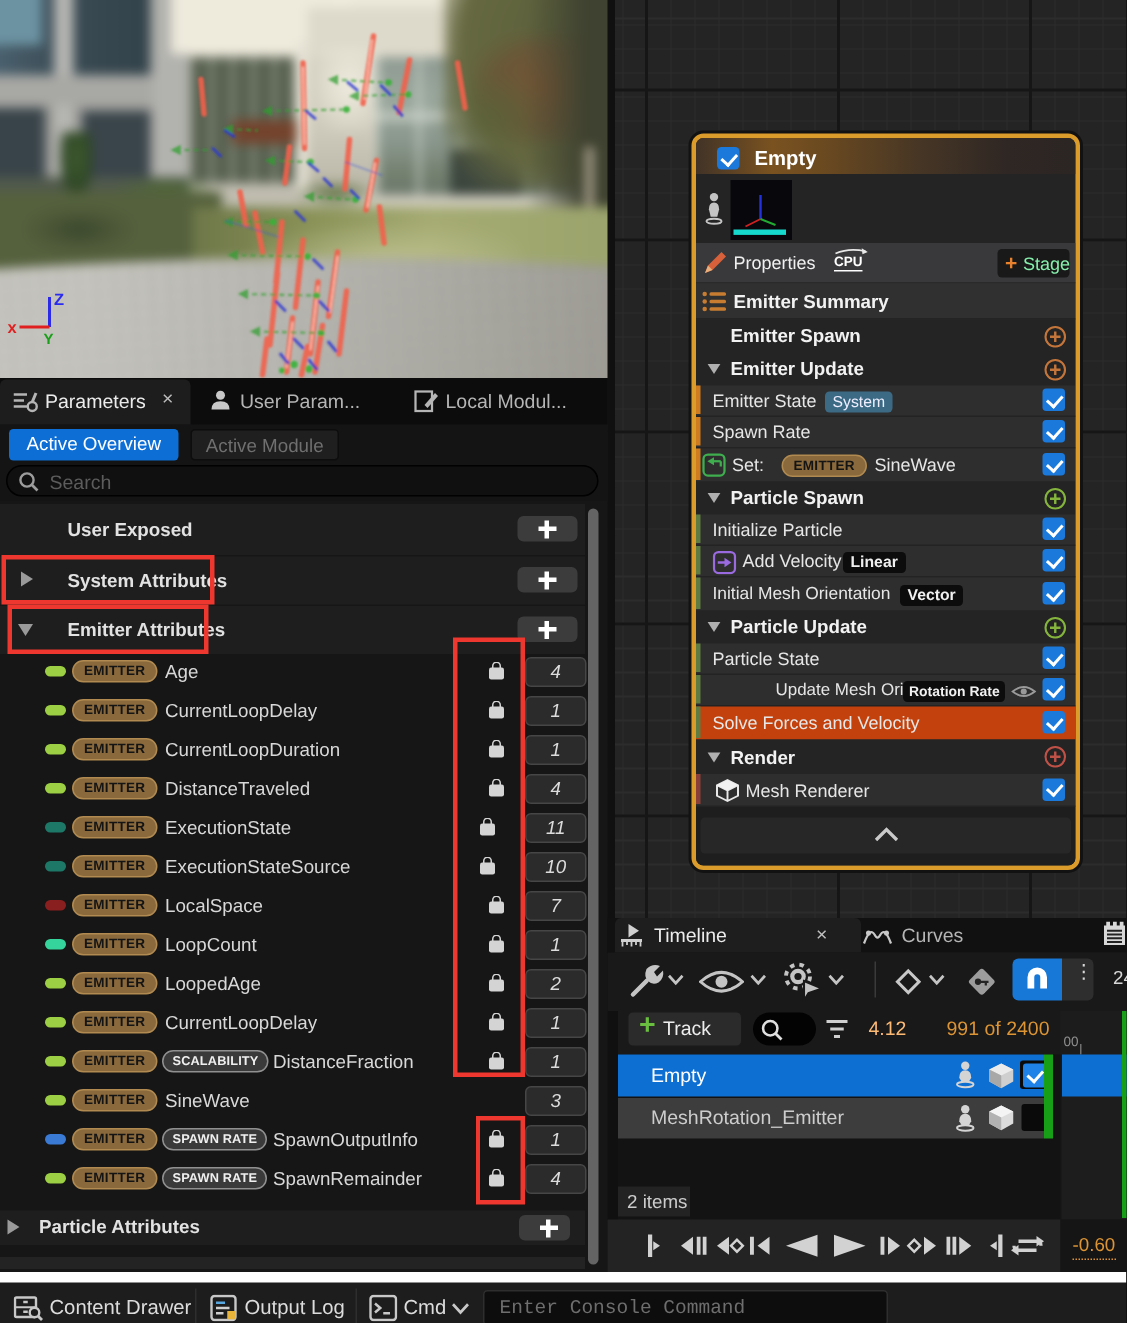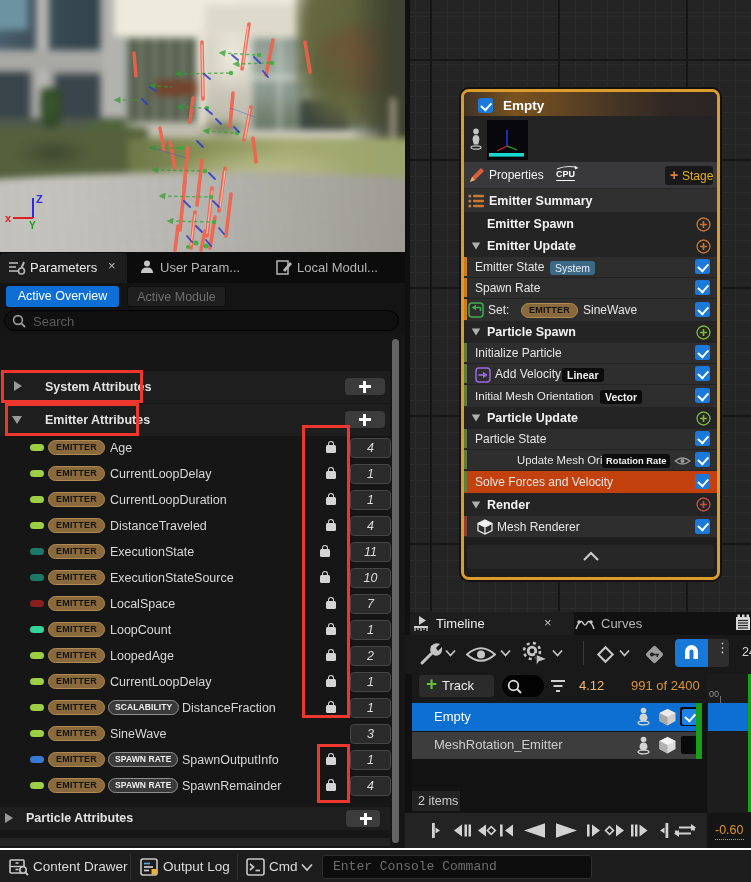--- a/index.html
+++ b/index.html
@@ -224,20 +224,24 @@
 
  <div class="abs" style="left:4px;top:58px;width:395px;height:21px;background:#101010;border:1px solid #010101;border-radius:13px;box-sizing:border-box;">
   <svg class="abs" style="left:7px;top:3px;" width="15" height="15" viewBox="0 0 15 15">
           <circle cx="6" cy="6" r="4.4" fill="none" stroke="#9c9c9c" stroke-width="1.6"></circle>
           <line x1="9.2" y1="9.2" x2="13" y2="13" stroke="#9c9c9c" stroke-width="1.8"></line>
         </svg>
   <span class="abs" style="left:28px;top:3px;font-size:13px;color:#5c5c5c;">Search</span>
  </div>
 
  <div class="abs" style="left:0;top:82px;width:405px;height:514px;background:#161616;">
+  <div class="secrow" style="top:2px;height:34px;">
+          <span class="sectxt" style="left:45px;top:10px;">User Exposed</span>
+          <div class="plusbtn" style="left:345px;top:8px;"></div>
+        </div>
   <div class="secrow" style="top:37px;height:32px;">
           <i class="tri-r" style="left:14px;top:10px;"></i>
           <span class="sectxt" style="left:45px;top:9px;">System Attributes</span>
           <div class="plusbtn" style="left:345px;top:7px;"></div>
         </div>
   <div class="secrow" style="top:70px;height:32px;">
           <i class="tri-d" style="left:12px;top:12px;"></i>
           <span class="sectxt" style="left:45px;top:9px;">Emitter Attributes</span>
           <div class="plusbtn" style="left:345px;top:7px;"></div>
         </div>
@@ -394,21 +398,21 @@
           <path d="M2 15 L4 10 L7 13 Z" fill="#e8b07c"></path>
         </svg>
    <span class="ntxt" style="left:25px;top:6px;color:#f0f0f0;">Properties</span>
    <span class="abs" style="left:92px;top:7px;font-size:9px;font-weight:bold;color:#fff;border-bottom:1.4px solid #fff;padding-bottom:1px;">CPU</span>
    <svg class="abs" style="left:92px;top:3px;" width="24" height="5" viewBox="0 0 24 5">
           <path d="M1 4 Q10 0 21 2.5" fill="none" stroke="#e8e8e8" stroke-width="1.1"></path>
           <path d="M22.5 3 L18.5 0.5 L19 4.5 Z" fill="#e8e8e8"></path>
         </svg>
    <div class="abs" style="right:4px;top:3.5px;width:48px;height:19px;background:#191919;border-radius:3px;">
      <span style="position:absolute;left:5px;top:1px;color:#e8822e;font-size:14px;font-weight:bold;">+</span>
-     <span style="position:absolute;left:17px;top:3px;color:#eab308;font-size:12px;">Stage</span>
+     <span style="position:absolute;left:17px;top:3px;color:#86efac;font-size:12px;">Stage</span>
    </div>
  </div>
  <div class="nrow" style="height:24px;background:#303031;border-bottom:1px solid #242424;">
    <svg class="abs" style="left:4px;top:5px;" width="16" height="14" viewBox="0 0 16 14">
           <g fill="#c87c30">
             <circle cx="1.8" cy="2" r="1.5"></circle>
             <rect x="5" y="0.8" width="11" height="2.4" rx="1"></rect>
             <circle cx="1.8" cy="7" r="1.5"></circle>
             <rect x="5" y="5.8" width="11" height="2.4" rx="1"></rect>
             <circle cx="1.8" cy="12" r="1.5"></circle>
@@ -735,21 +739,21 @@
             <path d="M262 3 L267 6.5 L262 10 Z"></path>
             <path d="M250 9 L245 12.5 L250 16 Z"></path>
           </g>
   </svg>
  </div>
  <div class="abs" style="left:302px;top:201px;width:44px;height:35px;background:#151515;">
    <span style="position:absolute;left:8px;top:10px;font-size:12.5px;color:#dc9434;border-bottom:1px dotted #dc9434;padding-bottom:2px;">-0.60</span>
  </div>
 </div>
 
-<div class="abs" style="left:0;top:848px;width:751px;height:34px;background:#1d1d1d;border-top:2px solid #ffffff;box-sizing:border-box;">
+<div class="abs" style="left:0;top:848px;width:751px;height:34px;background:#1d1d1d;border-top:7px solid #ffffff;box-sizing:border-box;">
  <svg class="abs" style="left:9px;top:8px;" width="20" height="18" viewBox="0 0 20 18">
         <rect x="1" y="2" width="14" height="13" rx="1" fill="none" stroke="#c8c8c8" stroke-width="1.6"></rect>
         <line x1="1" y1="8.5" x2="15" y2="8.5" stroke="#c8c8c8" stroke-width="1.4"></line>
         <line x1="6.5" y1="5" x2="9.5" y2="5" stroke="#c8c8c8" stroke-width="1.6"></line>
         <line x1="6.5" y1="11.5" x2="9.5" y2="11.5" stroke="#c8c8c8" stroke-width="1.6"></line>
         <circle cx="14" cy="12" r="3.2" fill="#1d1d1d" stroke="#c8c8c8" stroke-width="1.6"></circle>
         <line x1="16.3" y1="14.3" x2="19" y2="17" stroke="#c8c8c8" stroke-width="1.9"></line>
       </svg>
  <span class="abs" style="left:33px;top:9px;font-size:13.5px;color:#dcdcdc;">Content Drawer</span>
  <div class="abs" style="left:130px;top:4px;width:1px;height:26px;background:#2e2e2e;"></div>

